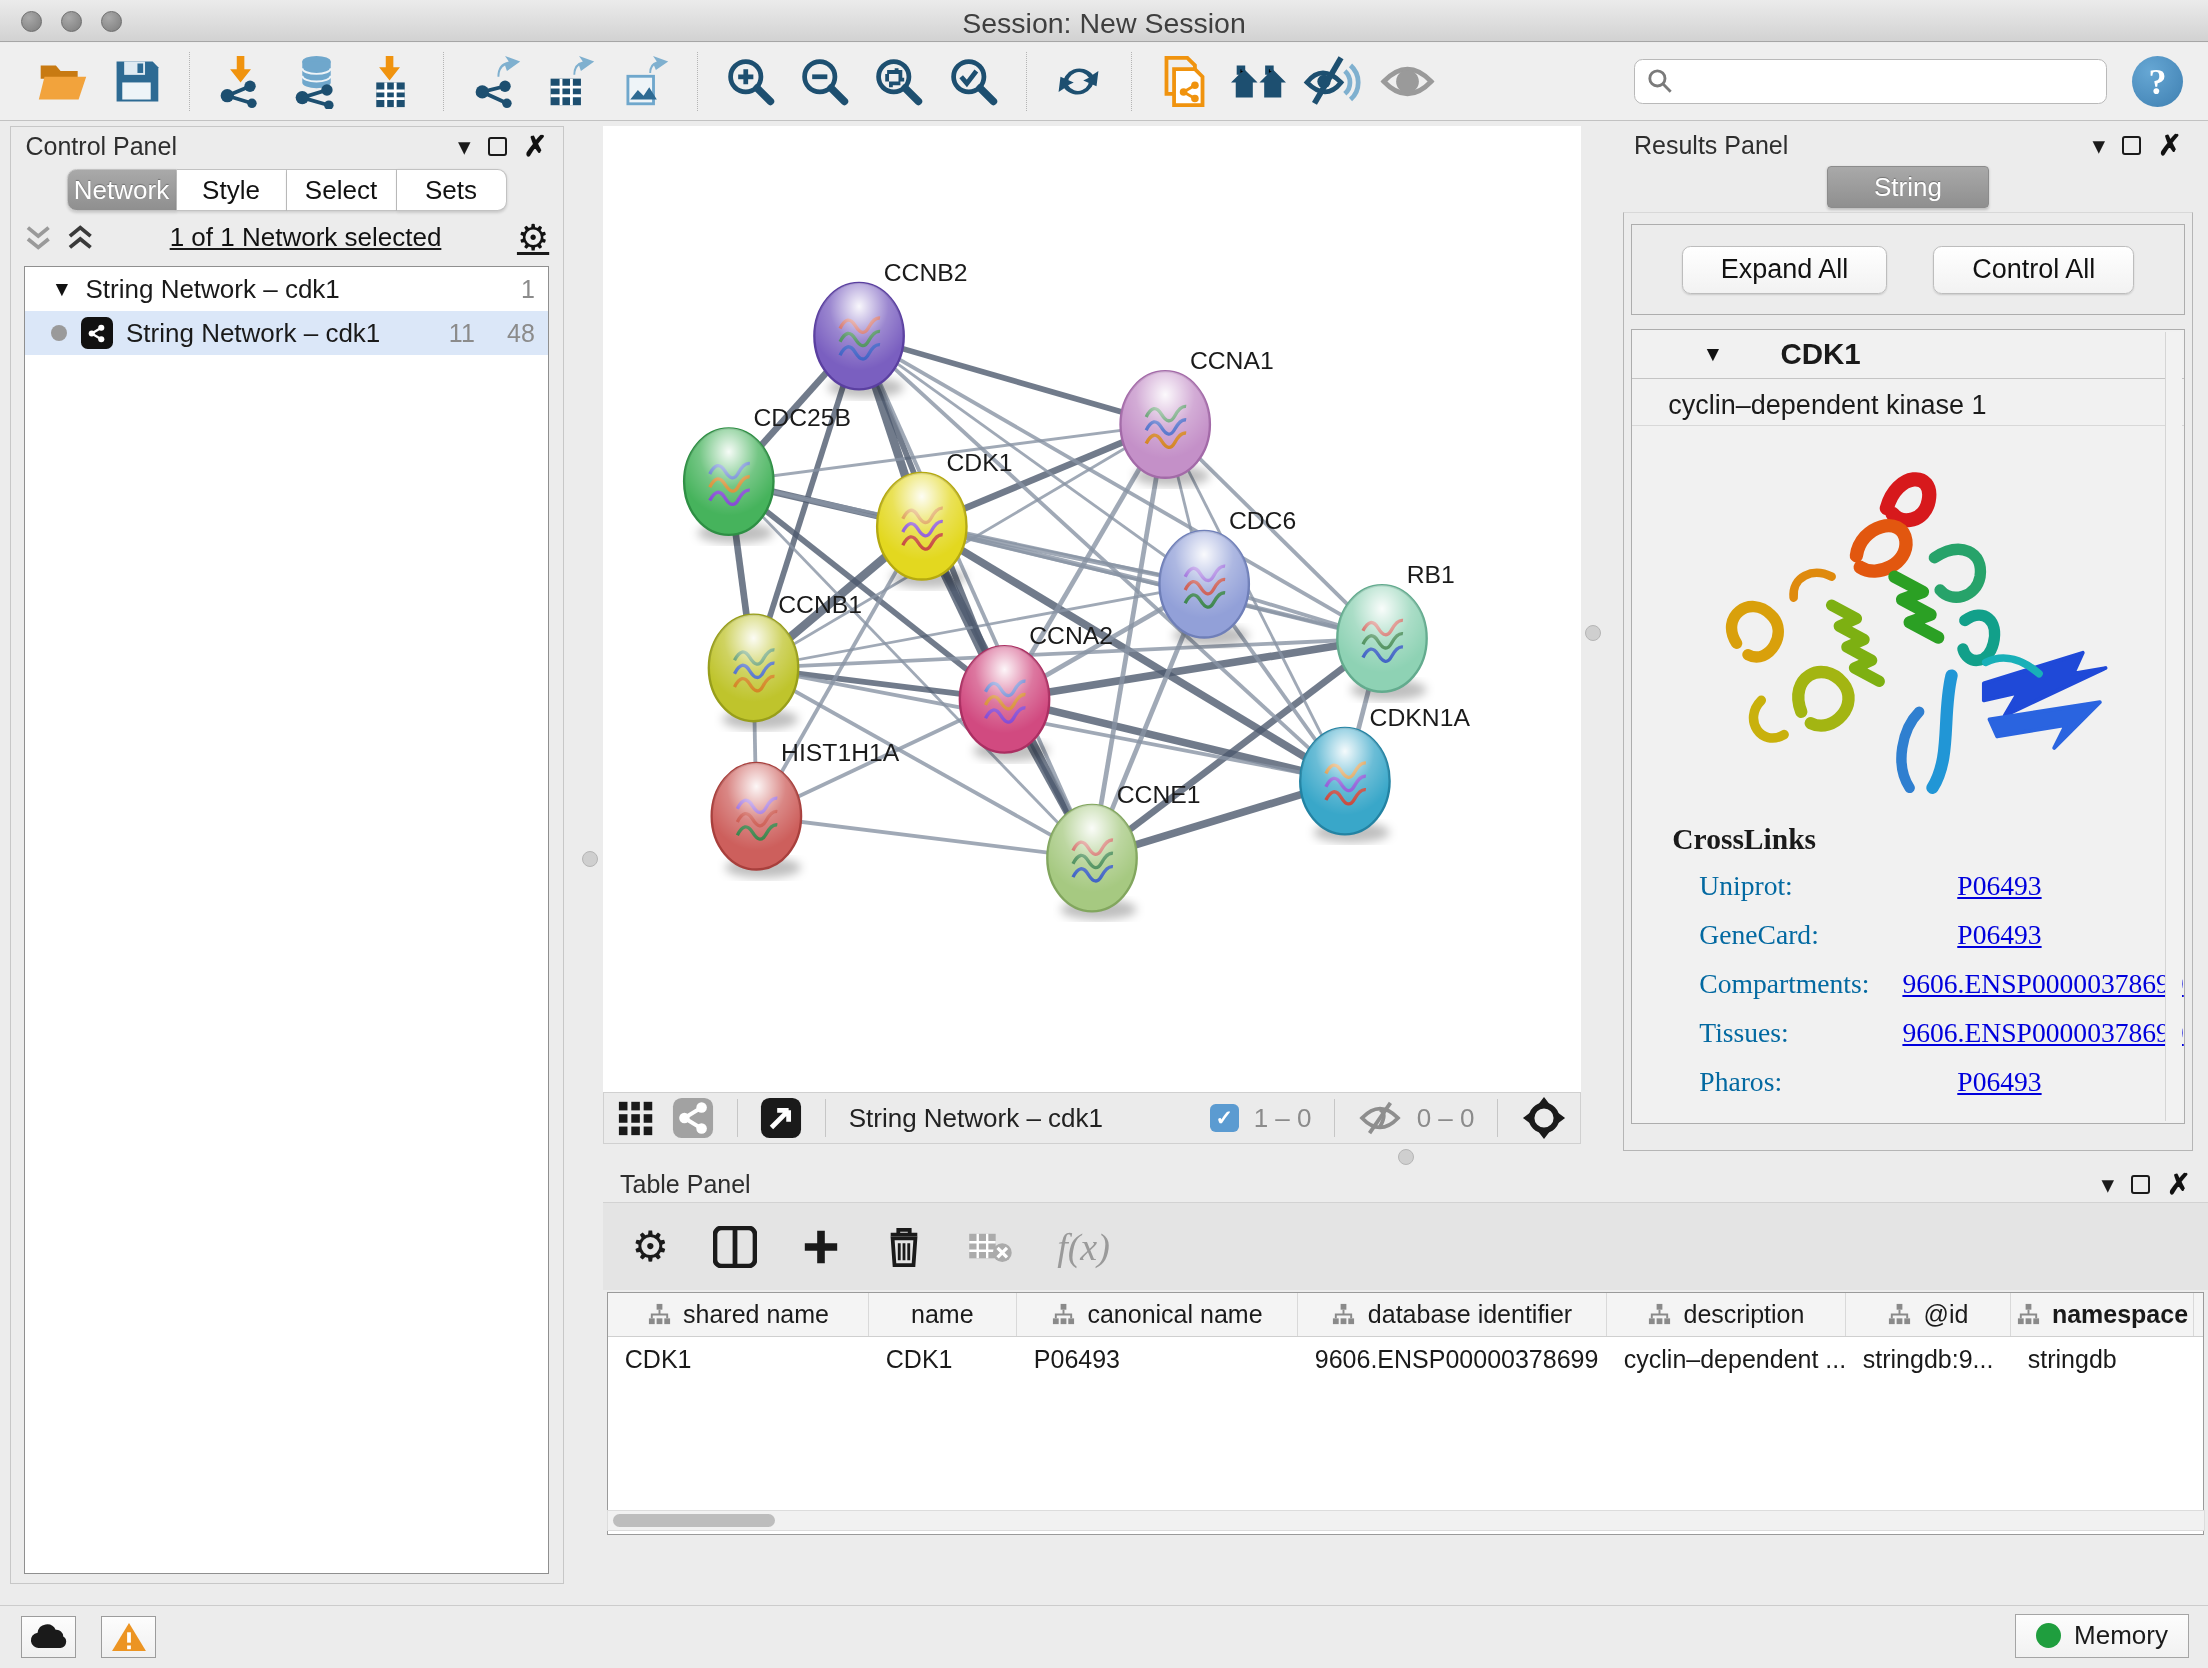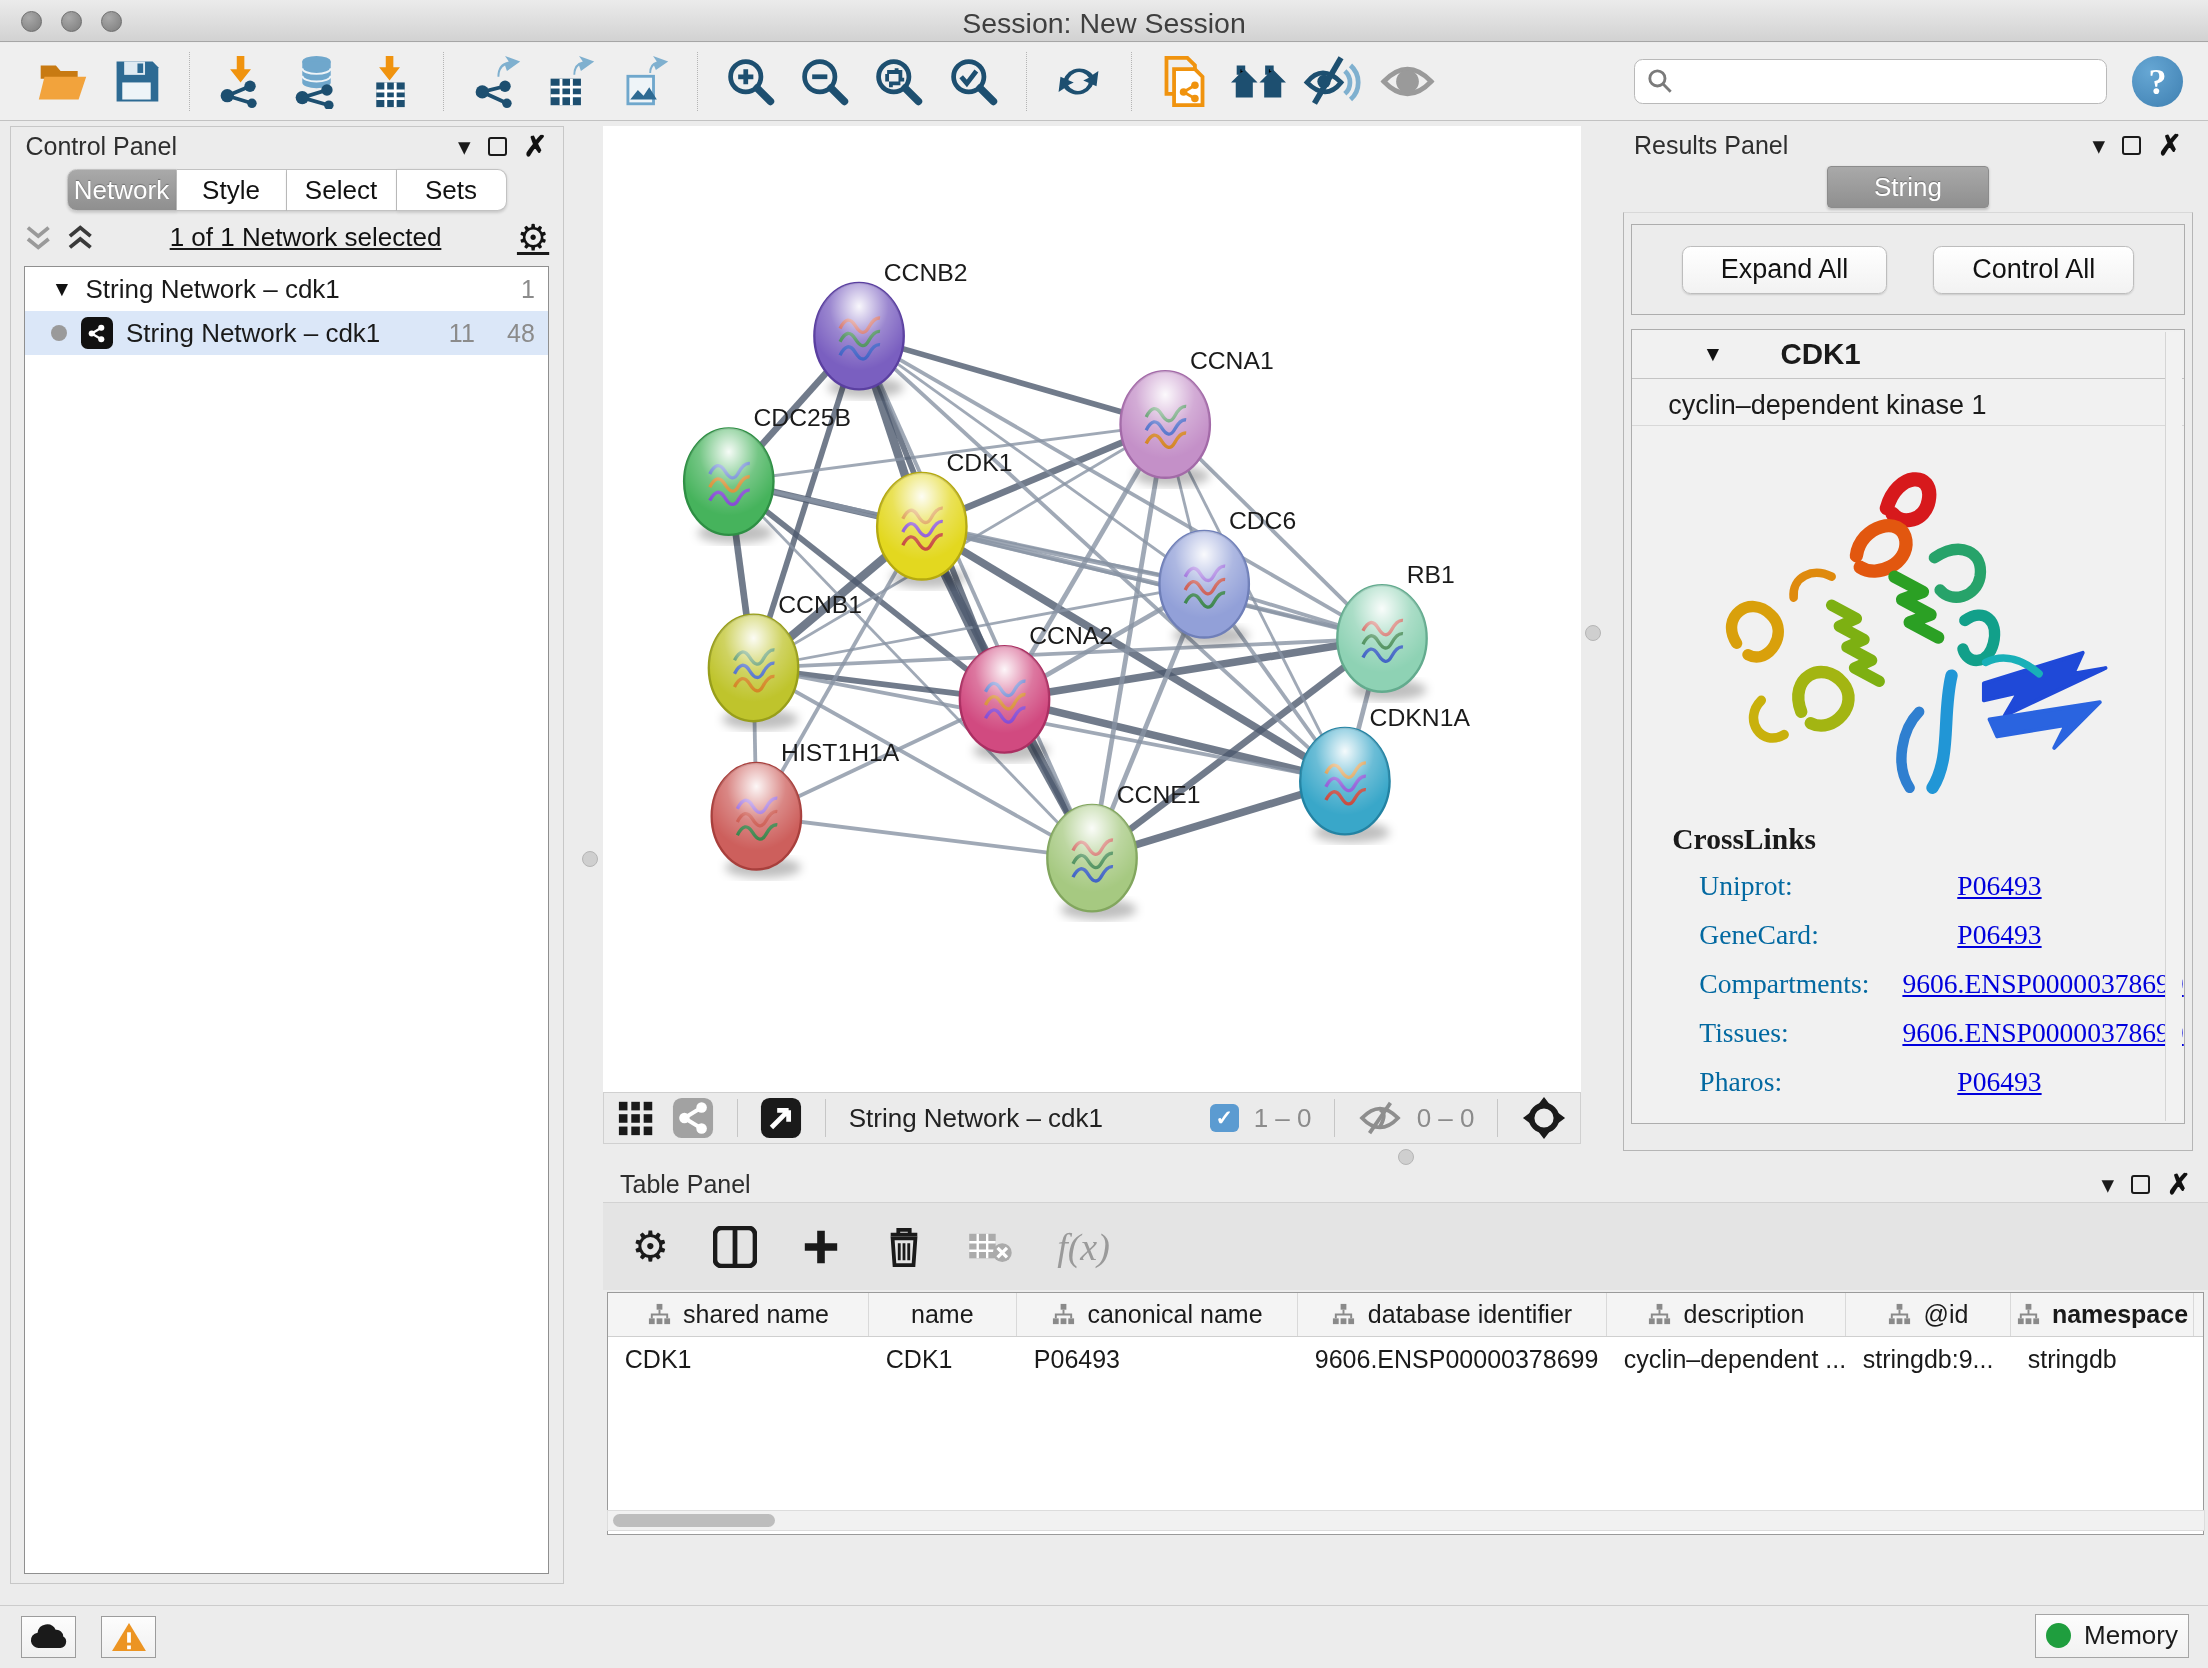--- a/index.html
+++ b/index.html
@@ -110,21 +110,21 @@
     border-left:none; box-shadow:0 1.9px 2.9px rgba(0,0,0,.15); }
   .ttab:first-child { border-left:1px solid #c2c2c2; border-radius:9.5px 0 0 9.5px; }
   .ttab:last-child { border-radius:0 9.5px 9.5px 0; width:219px; }
   .ttab.sel { background:linear-gradient(#a9a9a9,#8f8f8f); color:#fff; text-shadow:0 -1px 1px rgba(0,0,0,.3); }
 
   
   .statusbar { position:absolute; left:0; bottom:0; width:2208px; height:63px; background:#ececec; border-top:1px solid #cccccc; }
   .sb-btn { position:absolute; top:9.5px; width:55px; height:42px; background:linear-gradient(#fdfdfd,#f0f0f0);
     border:1.9px solid #9c9c9c; display:flex; align-items:center; justify-content:center; }
   .memory-btn { position:absolute; right:19px; top:7.6px; height:44px; background:linear-gradient(#fdfdfd,#f1f1f1);
-    border:1px solid #a5a5a5; display:flex; align-items:center; gap:13.3px; padding:0 10px; font-size:26px; }
+    border:1px solid #a5a5a5; display:flex; align-items:center; gap:13.3px; padding:0 20px; font-size:26px; }
   .memdot { width:25px; height:25px; border-radius:50%; background:#1f9e3e; }
 
   svg text { font-family:"Liberation Sans", sans-serif; }
 </style>
 </head>
 <body>
 
 <div class="titlebar">
   <span class="traffic" style="left:21px"></span>
   <span class="traffic" style="left:61px"></span>

